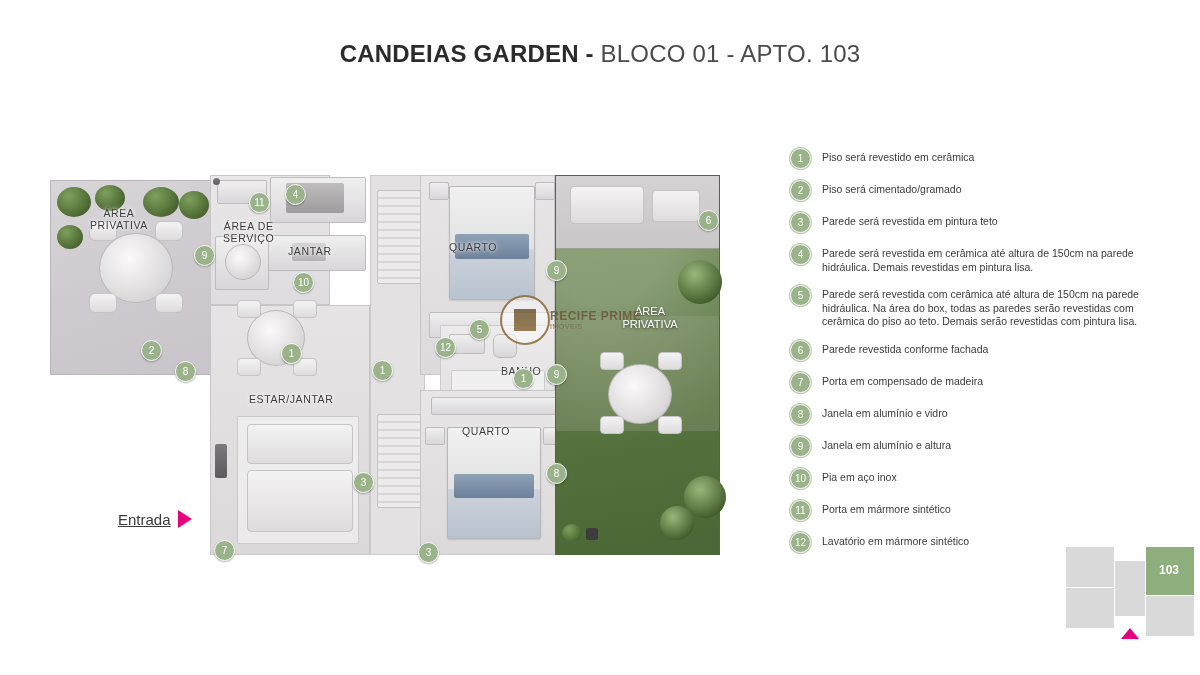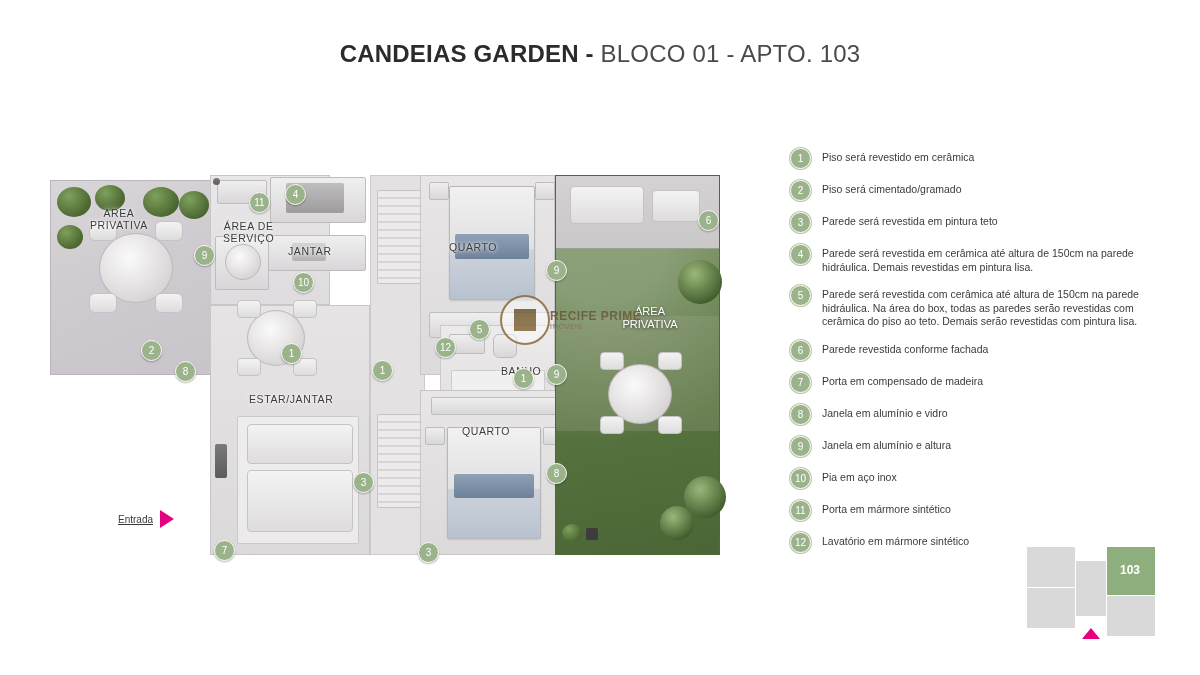--- a/index.html
+++ b/index.html
@@ -168,21 +168,21 @@
   }
 
   
   #entrance {
     position: absolute;
     left: 118px; top: 510px;
     display: flex;
     align-items: center;
     gap: 7px;
   }
-  #entrance .etext { font-size: 10px; color: #3a3a3a; text-decoration: underline; }
+  #entrance .etext { font-size: 15px; color: #3a3a3a; text-decoration: underline; }
   #entrance .arrow {
     width: 0; height: 0;
     border-top: 9px solid transparent;
     border-bottom: 9px solid transparent;
     border-left: 14px solid #e6007e;
   }
 
   
   #watermark {
     position: absolute;
@@ -246,21 +246,21 @@
   .legend-text {
     font-size: 10.5px;
     line-height: 13.5px;
     color: #3a3a3a;
     padding-top: 3px;
   }
 
   
   #keyplan {
     position: absolute;
-    left: 1026px; top: 546px;
+    left: 1065px; top: 546px;
     width: 128px; height: 100px;
   }
   .kp {
     position: absolute;
     background: #d9d9d9;
     border: 1px solid #ffffff;
   }
   .kp.a { left: 0;   top: 0;  width: 48px; height: 40px; }
   .kp.b { left: 49px; top: 14px; width: 30px; height: 55px; }
   .kp.c { left: 80px; top: 0;  width: 48px; height: 48px;

